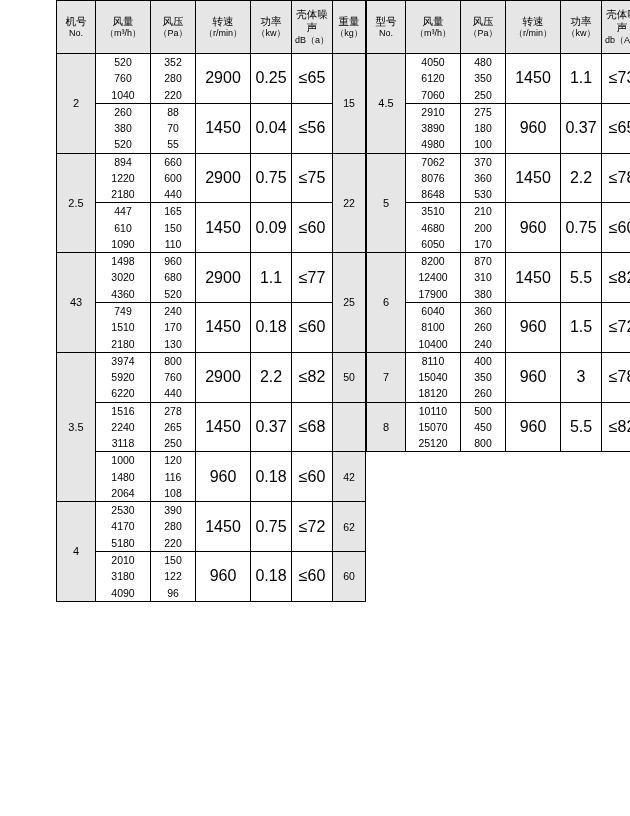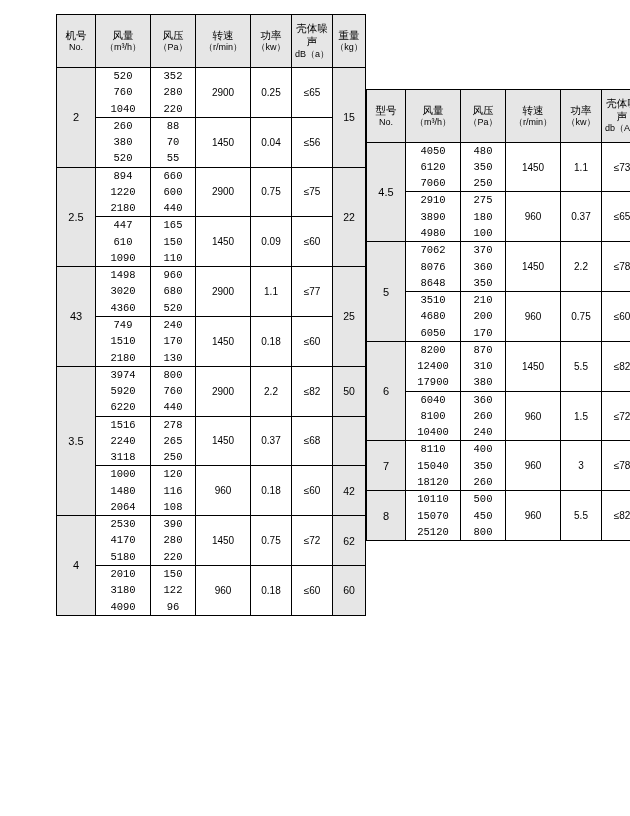--- a/index.html
+++ b/index.html
@@ -41,22 +41,22 @@
     display: inline-block;
     width: 7px;
     height: 7px;
     border-radius: 50%;
     background: #000;
     flex: none;
   }
   .tables {
     display: flex;
     justify-content: space-between;
-    margin: 14px 24px;
-    align-items: center;
+    margin: 0 24px;
+    align-items: flex-start;
     padding-left: 32px;
   }
   table.fan {
     border-collapse: collapse;
     font-size: 10.5px;
     table-layout: fixed;
   }
   table.fan td, table.fan th {
     border: 1px solid #000000;
     text-align: center;
@@ -81,24 +81,23 @@
   }
   td.weight {
     background: #e6e6e6;
     font-size: 10.5px;
   }
   td.stack {
     line-height: 1.55;
     font-size: 10.5px;
     padding: 3px 2px;
     white-space: pre-line;
-    font-family: Liberation Mono, monospace;
   }
   td.cen {
-    font-size: 10px;
+    font-size: 16px;
   }
   .left-table { width: 288px; }
   .right-table { width: 288px; }
 </style>
 </head>
 <body>
 
 <div class="page">
 
 
@@ -335,21 +334,21 @@
             <td class="cen">≤65</td>
             <td class="weight">66</td>
           </tr>
           <tr>
             <td class="model" rowspan="2">5</td>
             <td class="stack">7062
 8076
 8648</td>
             <td class="stack">370
 360
-350</td>
+530</td>
             <td class="cen">1450</td>
             <td class="cen">2.2</td>
             <td class="cen">≤78</td>
             <td class="weight">100</td>
           </tr>
           <tr>
             <td class="stack">3510
 4680
 6050</td>
             <td class="stack">210

